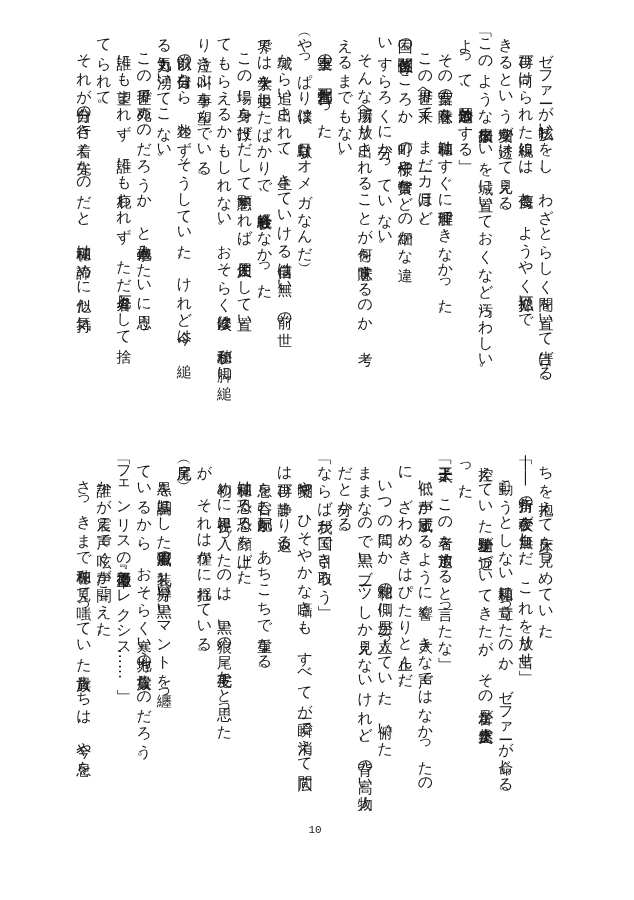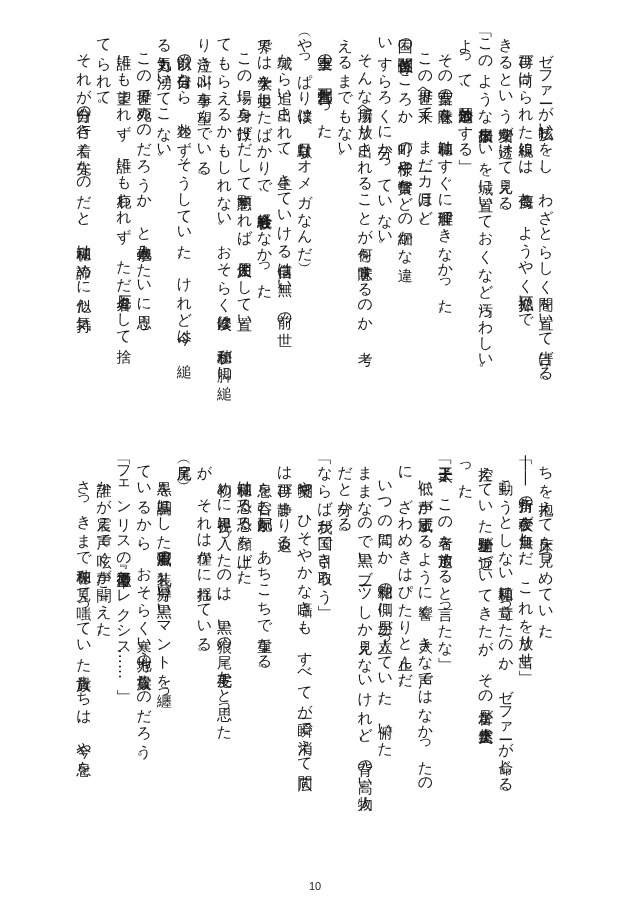--- a/index.html
+++ b/index.html
@@ -5,22 +5,22 @@
   html, body { margin:0; padding:0; background:#ffffff; }
   body { width:634px; height:900px; position:relative; overflow:hidden;
          font-family: "DejaVu Sans", "Liberation Sans", sans-serif; color:#1a1a1a; }
   .page { position:absolute; left:0; top:0; width:634px; height:900px; }
   .block { position:absolute; right:78px; width:484px;
            writing-mode: vertical-rl; -webkit-writing-mode: vertical-rl;
            font-size:15px; line-height:20.1px; letter-spacing:0.3px; }
   .block.top { top:28px; height:402px; }
   .block.bottom { top:455px; height:400px; }
   .col { display:block; white-space:nowrap; }
-  .page-number { position:absolute; left:304px; top:880px; width:22px; text-align:center;
-                 font-size:11px; font-family:Liberation Sans, sans-serif; color:#222; }
+  .page-number { position:absolute; left:304px; top:824px; width:22px; text-align:center;
+                 font-size:11px; font-family:Liberation Mono, monospace; color:#222; }
 </style>
 </head>
 <body>
 
 <div class="page">
 
   <div class="block top">
     <span class="col">　ゼファーが咳払いをし、わざとらしく間を置いて告げる。</span>
     <span class="col">　再び向けられた視線には、侮蔑と、ようやく厄介払いで</span>
     <span class="col">きるという安堵が透けて見える。</span>

